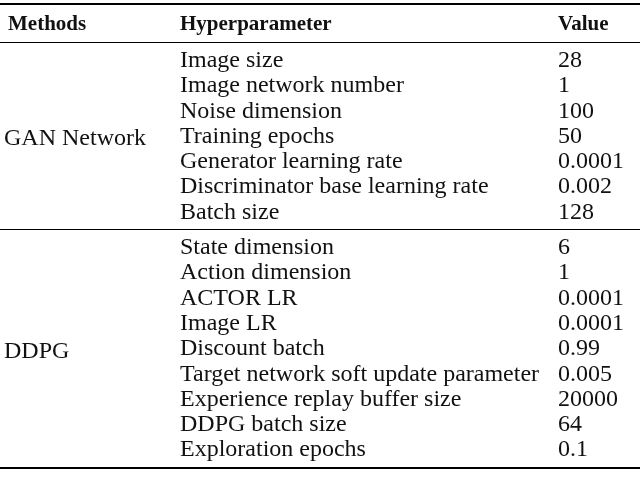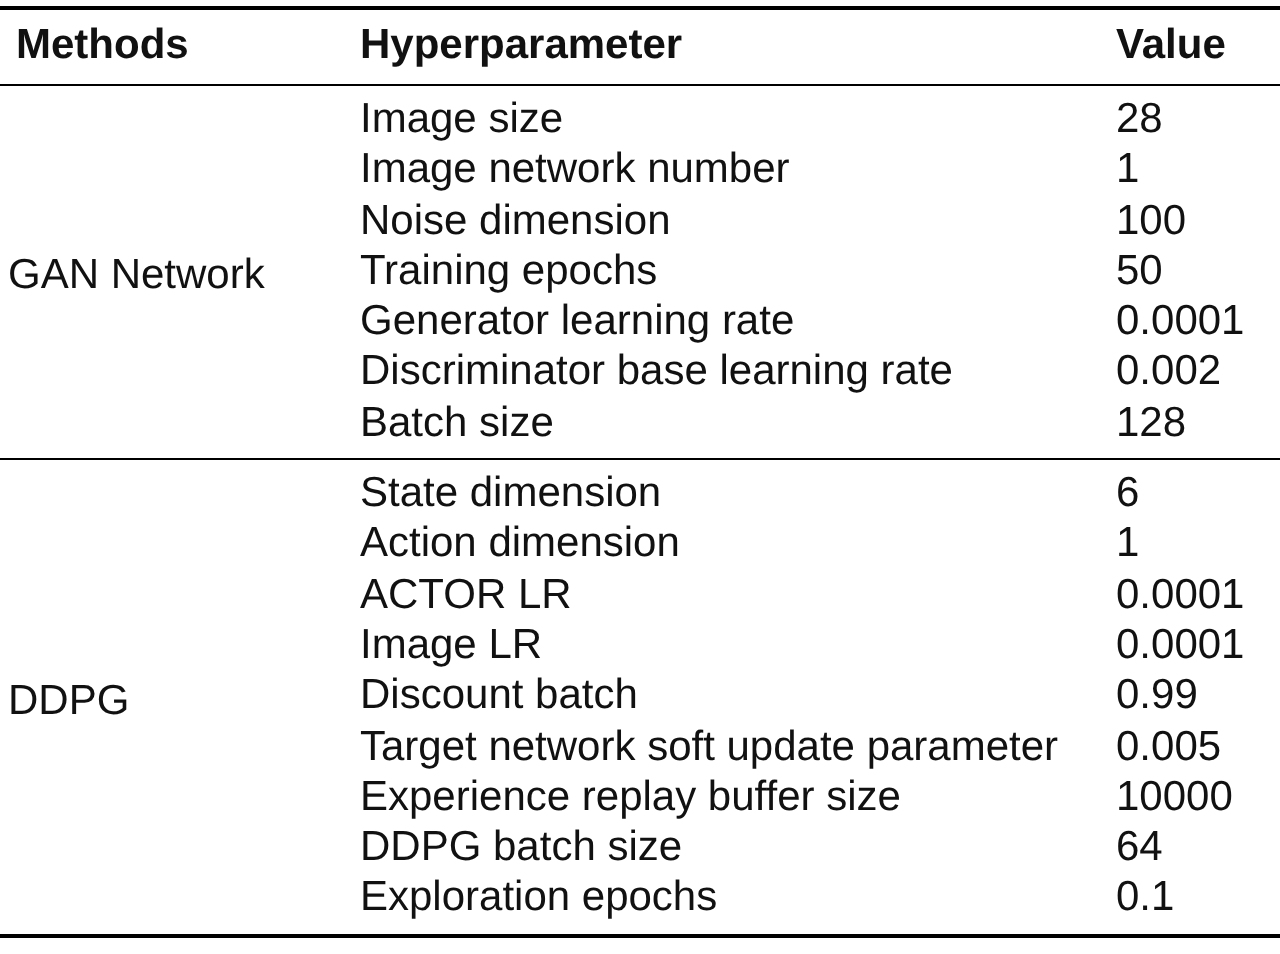--- a/index.html
+++ b/index.html
@@ -8,21 +8,21 @@
     background: #ffffff;
   }
   .page {
     position: relative;
     width: 640px;
     height: 470px;
     background: #ffffff;
     box-sizing: border-box;
     padding-top: 3px;
     overflow: hidden;
-    font-family: Liberation Sans, sans-serif;
+    font-family: Liberation Serif, serif;
     color: #111111;
   }
   table.params-table {
     width: 640px;
     border-collapse: collapse;
     table-layout: fixed;
     border-top: 2.6px solid #000000;
     border-bottom: 2.6px solid #000000;
   }
   col.c1 { width: 180px; }
@@ -40,21 +40,21 @@
     padding: 7px 0 8px 0;
     white-space: nowrap;
     overflow: hidden;
   }
   th.col-methods { padding-left: 8px; }
 
   tbody.section + tbody.section {
     border-top: 1.4px solid #000000;
   }
   td {
-    font-size: 21px;
+    font-size: 24px;
     line-height: 25.3px;
     padding: 0;
     vertical-align: top;
     white-space: nowrap;
     overflow: hidden;
   }
   td.method-cell {
     padding-left: 4px;
     vertical-align: middle;
   }
@@ -130,21 +130,21 @@
         <tr>
           <td class="hyper-cell">Discount batch</td>
           <td class="value-cell">0.99</td>
         </tr>
         <tr>
           <td class="hyper-cell">Target network soft update parameter</td>
           <td class="value-cell">0.005</td>
         </tr>
         <tr>
           <td class="hyper-cell">Experience replay buffer size</td>
-          <td class="value-cell">10000</td>
+          <td class="value-cell">20000</td>
         </tr>
         <tr>
           <td class="hyper-cell">DDPG batch size</td>
           <td class="value-cell">64</td>
         </tr>
         <tr>
           <td class="hyper-cell">Exploration epochs</td>
           <td class="value-cell">0.1</td>
         </tr>
       </tbody>

